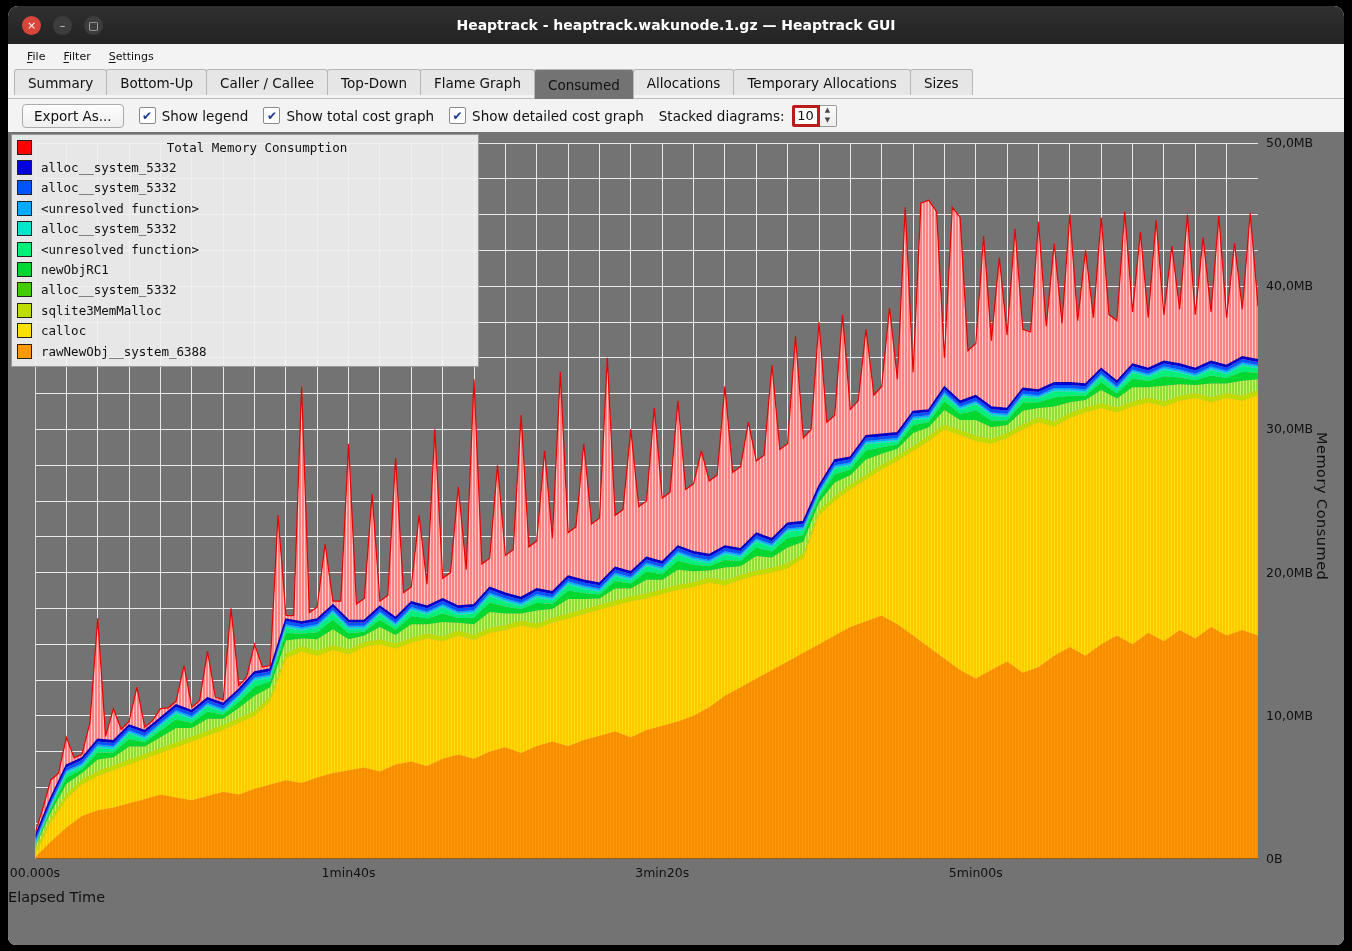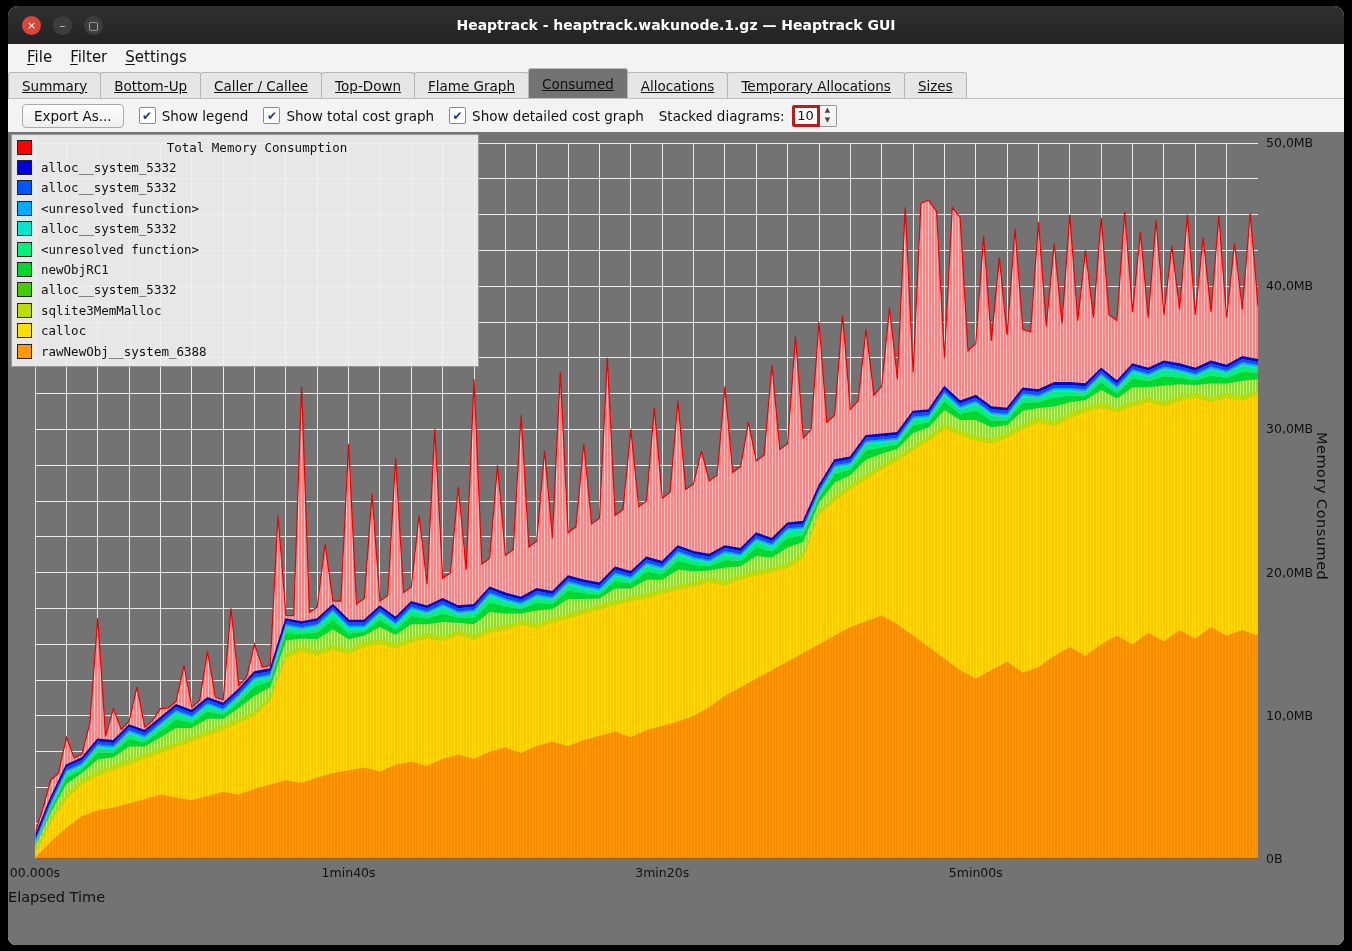--- a/index.html
+++ b/index.html
@@ -13,27 +13,27 @@
             display:flex;align-items:center;position:relative;}
   .winbtns{display:flex;gap:12px;margin-left:14px;z-index:2;}
   .winbtn{width:19px;height:19px;border-radius:50%;background:#3d3d3d;color:#d8d8d8;
           display:flex;align-items:center;justify-content:center;font-size:11px;line-height:1;cursor:default;}
   .winbtn.close{background:#d9453a;color:#fff;}
   .titletext{position:absolute;left:0;right:0;text-align:center;color:#fff;
              font-weight:bold;font-size:14px;}
 
   
   .menubar{height:25px;background:#f3f3f3;display:flex;align-items:center;
-           padding-left:10px;font-size:15px;}
+           padding-left:10px;font-size:11px;}
   .menu-item{padding:2px 9px;border-radius:3px;}
   .menu-item u{text-underline-offset:2px;}
 
   
-  .tabbar{height:30px;background:#f3f3f3;display:flex;align-items:flex-end;
-          border-bottom:1px solid #bdbdbd;box-sizing:border-box;text-decoration:underline;}
+  .tabbar{height:30px;background:#f3f3f3;display:flex;
+          padding-left:6px;border-bottom:1px solid #bdbdbd;box-sizing:border-box;}
   .tab{height:25px;display:flex;align-items:center;padding:0 13px;background:#e6e6e6;
        border:1px solid #b6b6b6;border-bottom:none;margin-right:-1px;font-size:13.5px;
        border-radius:3px 3px 0 0;white-space:nowrap;}
   .tab.active{background:#737373;height:29px;position:relative;z-index:2;}
 
   
   .toolbar{height:33px;background:#f3f3f3;display:flex;align-items:center;gap:15px;
            padding-left:14px;font-size:13.5px;}
   .btn{border:1px solid #ababab;background:linear-gradient(#fdfdfd,#efefef);
        padding:3px 11px;border-radius:4px;font-size:13.5px;}

